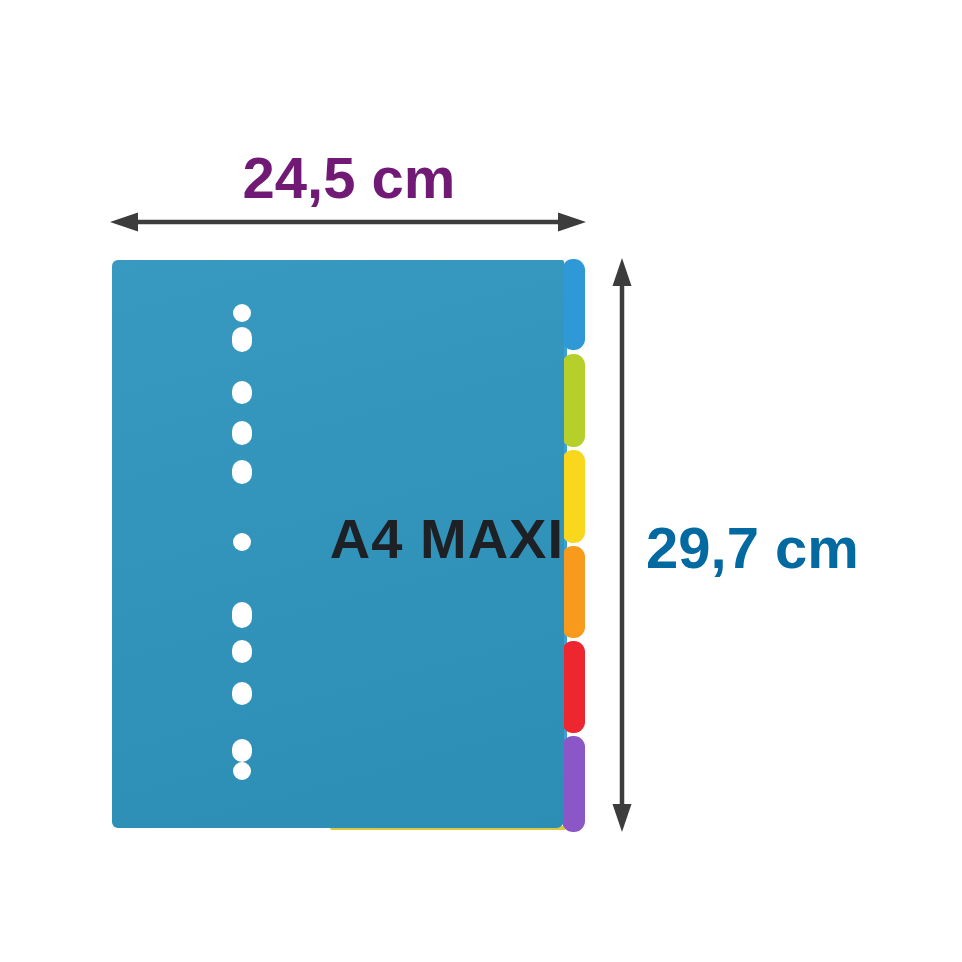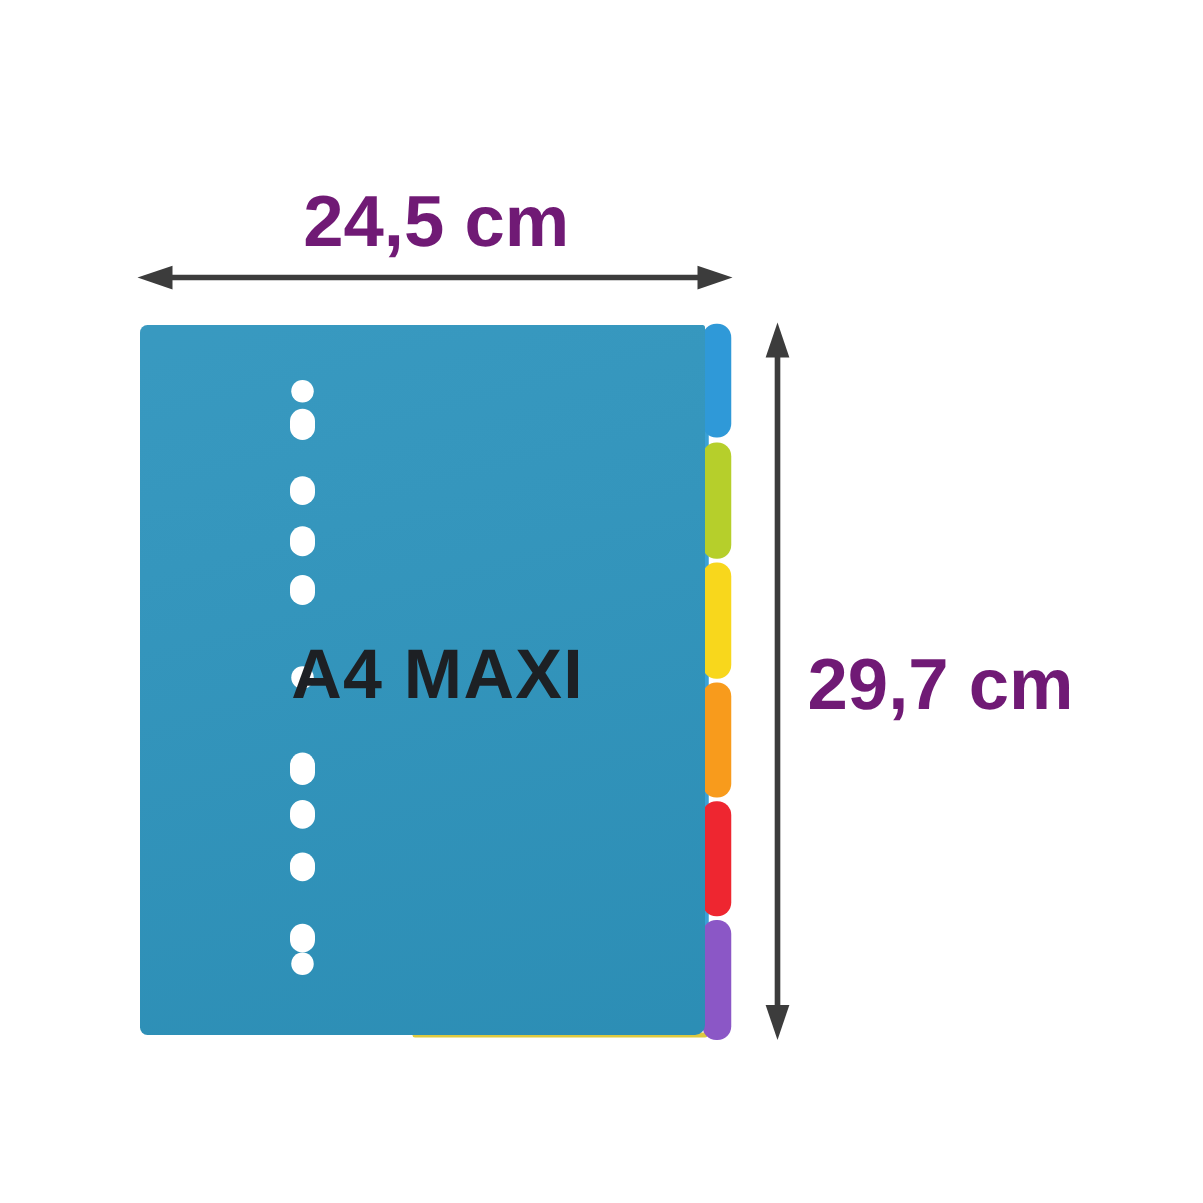--- a/index.html
+++ b/index.html
@@ -22,21 +22,21 @@
   #right-arrow { left:606px; top:252px; }
 
   
   .sheet {
     position:absolute; left:112px; top:260px; width:452px; height:568px;
     border-radius:6px 2px 8px 6px; z-index:3;
     background-image:linear-gradient(165deg, rgba(255,255,255,0.05), rgba(0,0,0,0.045));
   }
   .print-label {
     position:absolute; left:0; top:250px; width:100%; box-sizing:border-box;
-    padding-left:24px; text-align:center;
+    padding-left:24px; text-align:right;
     font-size:56px; line-height:58px; font-weight:600; letter-spacing:1px;
   }
 
   
   .hole { position:absolute; background:#ffffff; }
   .hole.round { left:121px; width:18px; height:18px; border-radius:50%; }
   .hole.slot  { left:120px; width:20px; border-radius:10px; }
   .h1  { top:44px;  }
   .h2  { top:67px;  height:25px; }
   .h3  { top:121px; height:23px; }
@@ -106,15 +106,15 @@
 
     <div class="print-label" style="color: rgb(29, 32, 36);">A4 MAXI</div>
   </div>
 
   <svg class="arrow-svg" id="right-arrow" width="32" height="586" viewBox="0 0 32 586">
     <line x1="16" y1="30" x2="16" y2="556" stroke-width="4.5" style="stroke: rgb(60, 60, 60);"></line>
     <polygon points="16,6 6.5,34 25.5,34" style="fill: rgb(60, 60, 60);"></polygon>
     <polygon points="16,580 6.5,552 25.5,552" style="fill: rgb(60, 60, 60);"></polygon>
   </svg>
 
-  <div class="dim-label" id="height-label" style="color: #701a75;">29,7 cm</div>
+  <div class="dim-label" id="height-label" style="color: #0369a1;">29,7 cm</div>
 
 </div>
 
 </body></html>

